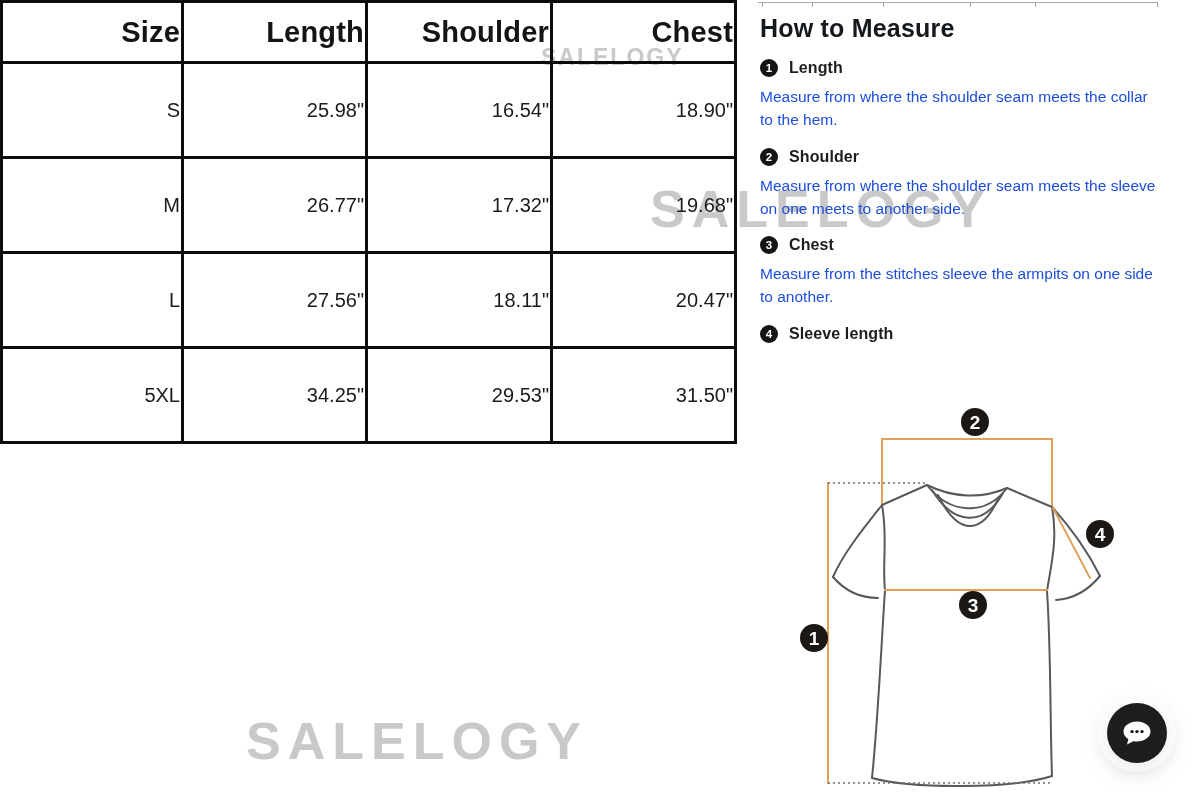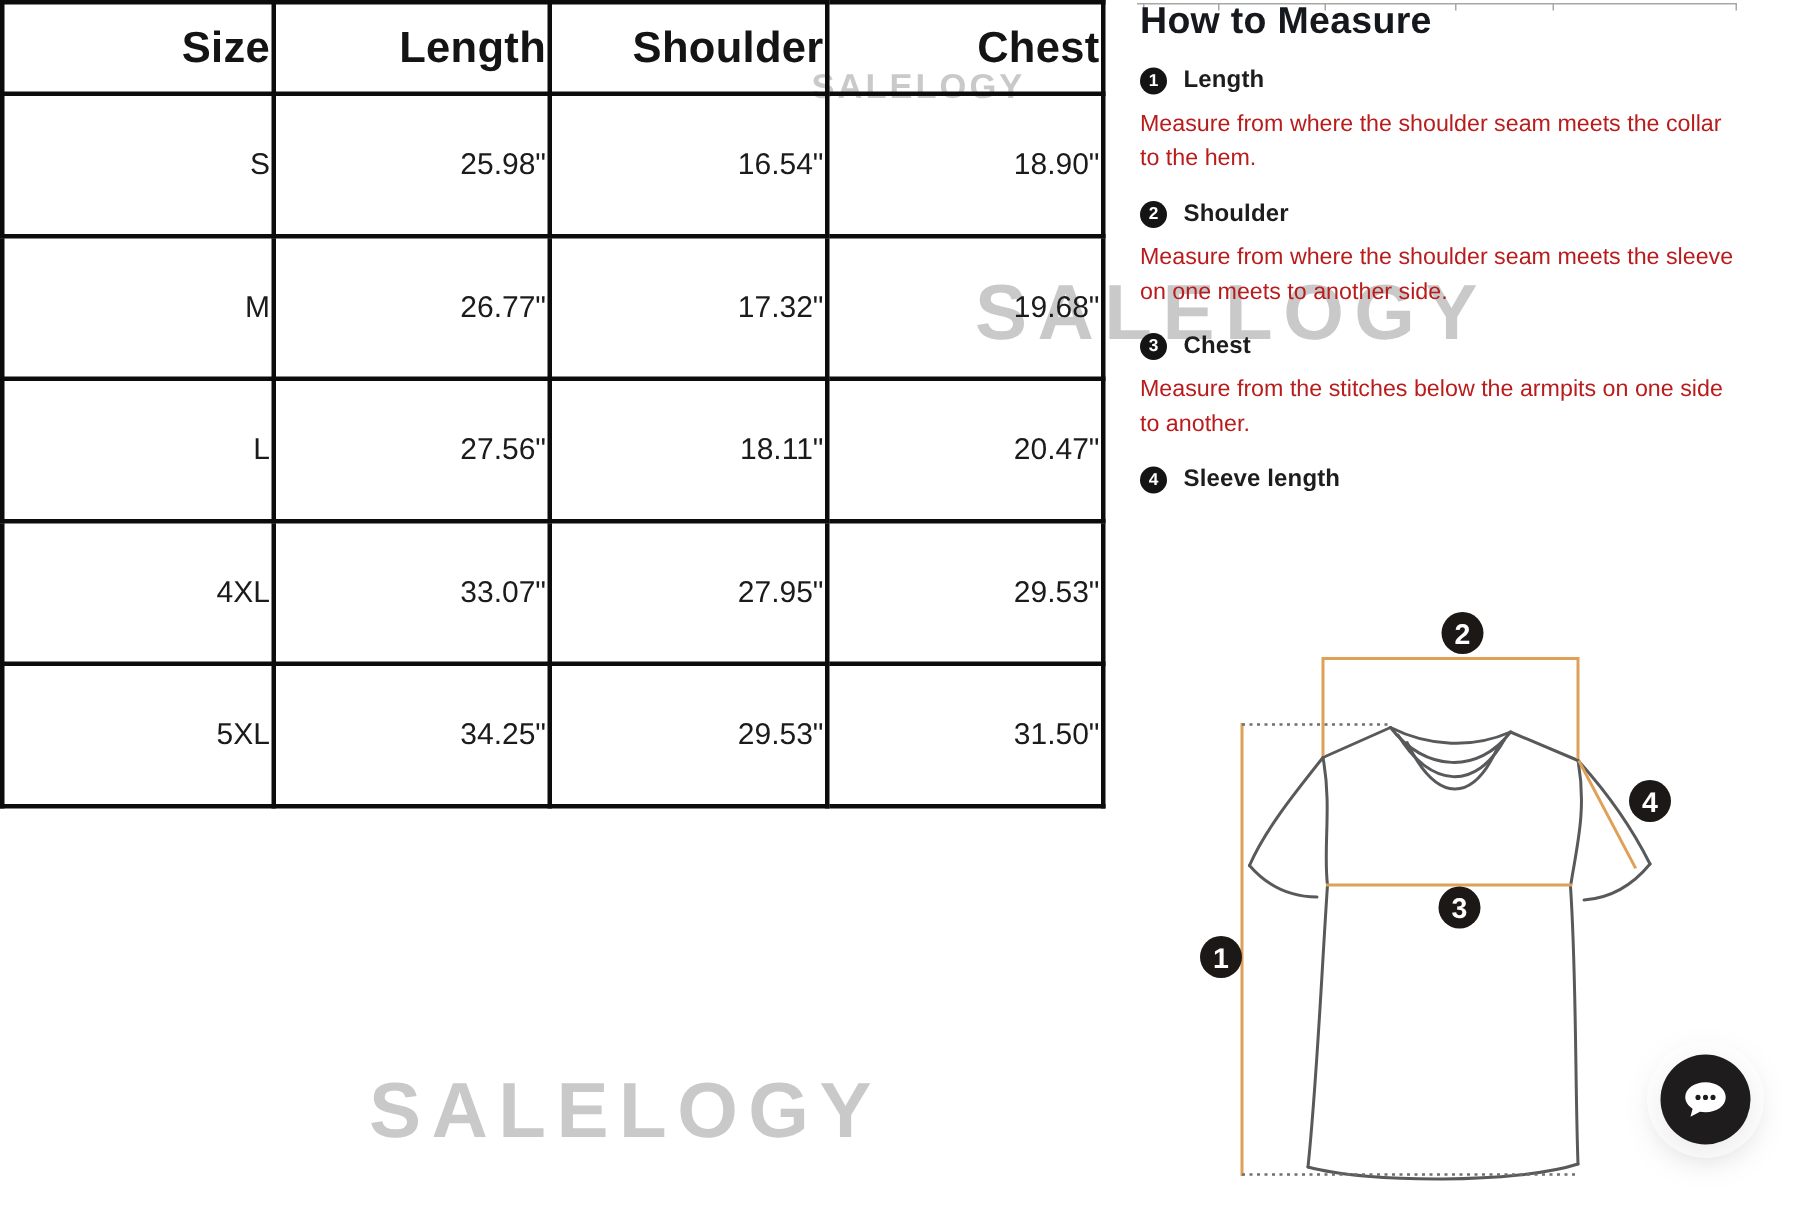--- a/index.html
+++ b/index.html
@@ -26,29 +26,29 @@
   table.size-chart th,table.size-chart td{
     border:3px solid #0c0c0c;text-align:right;vertical-align:middle;
     background:transparent;color:#141414;
   }
   table.size-chart th{height:56px;font-size:29px;font-weight:bold;letter-spacing:0.2px;}
   table.size-chart td{height:90px;font-size:20px;font-weight:normal;color:#1b1b1b;}
   
   .guide{position:absolute;left:760px;top:0;width:402px;z-index:2;}
   .crop-line{position:absolute;left:758px;top:2px;width:400px;height:1px;background:#a7a7a7;z-index:2;}
   .crop-line .tick{position:absolute;top:0;width:1px;height:5px;background:#a7a7a7;}
-  .guide-title{font-size:25px;font-weight:bold;color:#15181c;letter-spacing:0.2px;}
+  .guide-title{margin-top:14px;font-size:25px;font-weight:bold;color:#15181c;letter-spacing:0.2px;}
   .guide-item{display:flex;align-items:center;gap:11px;margin-top:16px;}
   .num-badge{
     width:18px;height:18px;border-radius:50%;background:#141414;color:#ffffff;
     font-size:11.5px;font-weight:bold;display:flex;align-items:center;justify-content:center;
     flex:0 0 18px;
   }
   .guide-label{font-size:16px;font-weight:bold;color:#1d1d1d;letter-spacing:0.1px;}
-  .guide-desc{margin-top:8px;font-size:15.5px;line-height:1.5;color:#b91c1c;width:400px;}
+  .guide-desc{margin-top:8px;font-size:15.5px;line-height:1.5;color:#1d4ed8;width:400px;}
   
   .diagram{position:absolute;left:760px;top:400px;z-index:2;}
   
   .chat-fab{
     position:absolute;left:1107px;top:703px;width:60px;height:60px;border-radius:50%;
     background:#1e1c1c;z-index:3;display:flex;align-items:center;justify-content:center;
     box-shadow:0 0 0 9px rgba(255,255,255,0.6),0 6px 22px rgba(130,130,130,0.45);
     cursor:pointer;border:none;
   }
 </style>
@@ -87,26 +87,20 @@
       <td>17.32"</td>
       <td>19.68"</td>
     </tr>
     <tr>
       <td>L</td>
       <td>27.56"</td>
       <td>18.11"</td>
       <td>20.47"</td>
     </tr>
     <tr>
-      <td>4XL</td>
-      <td>33.07"</td>
-      <td>27.95"</td>
-      <td>29.53"</td>
-    </tr>
-    <tr>
       <td>5XL</td>
       <td>34.25"</td>
       <td>29.53"</td>
       <td>31.50"</td>
     </tr>
   </tbody>
 </table>
 
 <div class="crop-line">
   <span class="tick" style="left:4px"></span>
@@ -129,21 +123,21 @@
   <div class="guide-item">
     <span class="num-badge">2</span>
     <span class="guide-label">Shoulder</span>
   </div>
   <div class="guide-desc">Measure from where the shoulder seam meets the sleeve on one meets to another side.</div>
 
   <div class="guide-item">
     <span class="num-badge">3</span>
     <span class="guide-label">Chest</span>
   </div>
-  <div class="guide-desc">Measure from the stitches below the armpits on one side to another.</div>
+  <div class="guide-desc">Measure from the stitches sleeve the armpits on one side to another.</div>
 
   <div class="guide-item">
     <span class="num-badge">4</span>
     <span class="guide-label">Sleeve length</span>
   </div>
 </div>
 
 <svg class="diagram" width="420" height="407" viewBox="0 0 420 407" xmlns="http://www.w3.org/2000/svg">
 
   <g fill="none" stroke="#58595b" stroke-width="2" stroke-linecap="round" stroke-linejoin="round">

